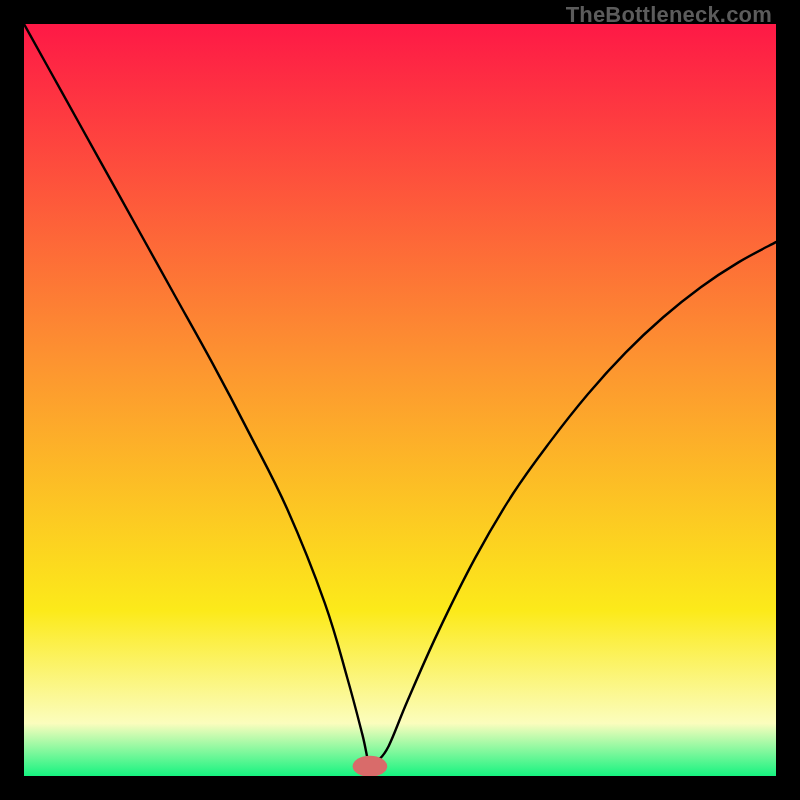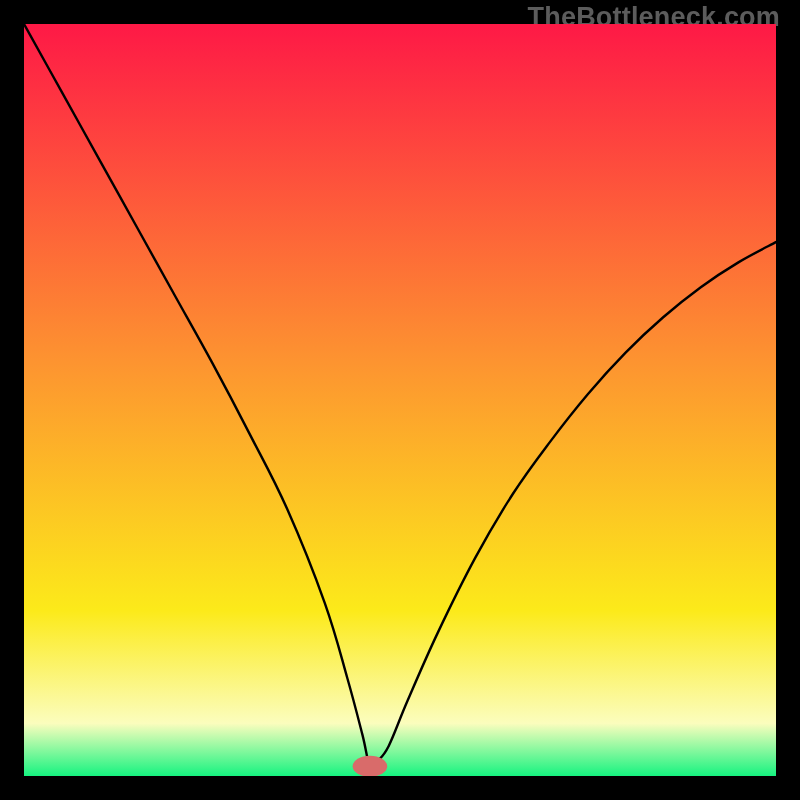--- a/index.html
+++ b/index.html
@@ -19,22 +19,22 @@
     height: 752px;
     background: #000;
   }
   .plot {
     position: absolute;
     inset: 0;
   }
   .watermark {
     position: absolute;
     top: 2px;
-    right: 20px;
-    font-size: 27px;
+    right: 28px;
+    font-size: 22px;
     font-weight: 600;
     color: #5c5c5c;
     letter-spacing: 0.2px;
     user-select: none;
   }
   svg {
     display: block;
   }
 </style>
 </head>

